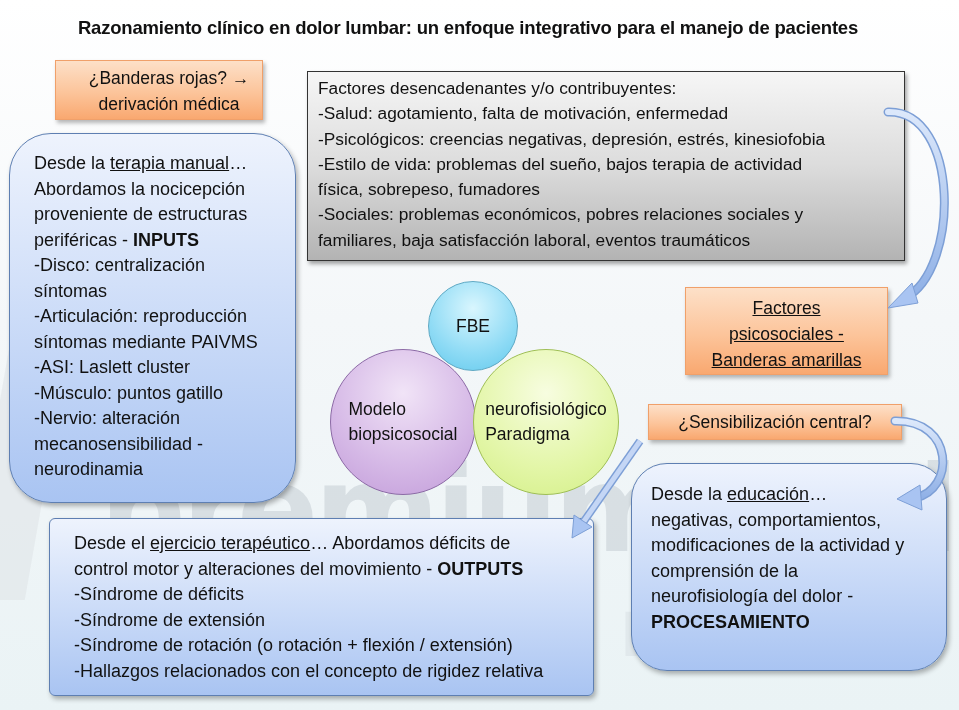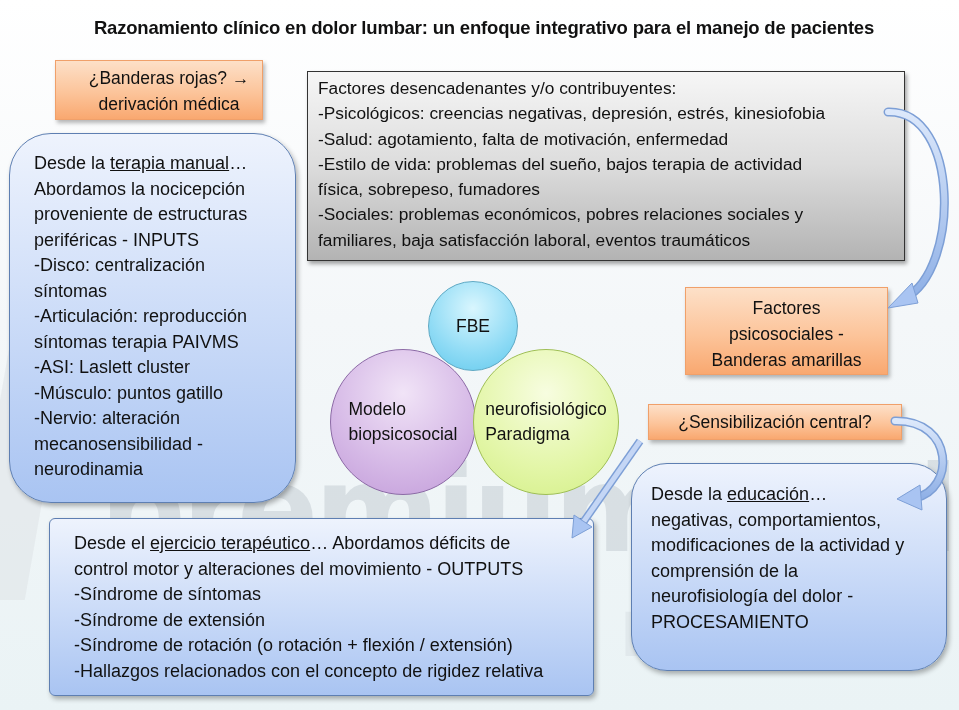--- a/index.html
+++ b/index.html
@@ -8,21 +8,21 @@
       font-family:"Liberation Sans", "DejaVu Sans", sans-serif;
       background: linear-gradient(180deg, #ffffff 0%, #f4f7f9 45%, #eaf3f5 100%);
       color:#111;
     }
     .wm { position:absolute; font-family:"DejaVu Sans", sans-serif; font-weight:bold; color:#c9d0d6; opacity:.45; }
     .wm-text { left:100px; top:440px; font-size:120px; letter-spacing:-4px; color:#aeb8c0; opacity:.35; }
     .wm-text2 { left:620px; top:600px; font-size:60px; color:#cfd6dc; opacity:.35; }
     .wm-shape { position:absolute; left:0; top:200px; width:60px; height:400px; background:#dfe4e8; opacity:.6; transform:skewX(-10deg); }
     .title {
       position:absolute; left:0; top:17px; width:936px; text-align:center;
-      font-weight:bold; font-size:18.5px; letter-spacing:-0.2px;margin-left:16px;
+      font-weight:bold; font-size:18.5px; letter-spacing:-0.2px;
     }
     .orange {
       position:absolute; box-sizing:border-box; text-align:center;
       background: linear-gradient(180deg, #fde0c8 0%, #fcc49a 55%, #f9a870 100%);
       border:1px solid #f0a06a;
       box-shadow: 2px 3px 4px rgba(0,0,0,0.28);
       font-size:17.5px; line-height:26px; color:#111;
     }
     .gray {
       position:absolute; box-sizing:border-box;
@@ -32,21 +32,21 @@
       font-size:17.3px; line-height:25.3px; padding:4px 10px;
     }
     .blue {
       position:absolute; box-sizing:border-box;
       background: linear-gradient(180deg, #eef3fd 0%, #ccdcf8 50%, #a9c4f2 100%);
       border:1px solid #5e7fb2;
       box-shadow: 2px 3px 5px rgba(0,0,0,0.3);
       font-size:18px; line-height:25.5px;
     }
     .u { text-decoration:underline; }
-    .b { font-weight:normal; }
+    .b { font-weight:bold; }
     .circle {
       position:absolute; border-radius:50%; box-sizing:border-box;
       display:flex; align-items:center; justify-content:center; 
       font-size:17.5px; line-height:25px;
     }
     .c-fbe { left:428px; top:281px; width:90px; height:90px;
       background: radial-gradient(circle at 50% 30%, #d9f6fe 0%, #8fdbf5 60%, #62c9ec 100%); border:1px solid #5fa9c4; }
     .c-mod { left:330px; top:349px; width:146px; height:146px;
       background: radial-gradient(circle at 50% 30%, #f1e4f7 0%, #d5b8e6 60%, #c29cd9 100%); border:1px solid #8c6aa6; }
     .c-par { left:473px; top:349px; width:146px; height:146px;
@@ -64,37 +64,37 @@
 
 <div class="title">Razonamiento clínico en dolor lumbar: un enfoque integrativo para el manejo de pacientes</div>
 
 <div class="orange" style="left:55px; top:60px; width:208px; height:60px; padding-top:4px;padding-left:20px;">
   <span class="line">¿Banderas rojas? →</span>
   <span class="line">derivación médica</span>
 </div>
 
 <div class="gray" style="left:307px; top:71px; width:598px; height:190px;">
   <span class="line">Factores desencadenantes y/o contribuyentes:</span>
+  <span class="line">-Salud: agotamiento, falta de motivación, enfermedad</span>
   <span class="line">-Psicológicos: creencias negativas, depresión, estrés, kinesiofobia</span>
-  <span class="line">-Salud: agotamiento, falta de motivación, enfermedad</span>
   <span class="line">-Estilo de vida: problemas del sueño, bajos terapia de actividad</span>
   <span class="line">física, sobrepeso, fumadores</span>
   <span class="line">-Sociales: problemas económicos, pobres relaciones sociales y</span>
   <span class="line">familiares, baja satisfacción laboral, eventos traumáticos</span>
 </div>
 
 <div class="blue" style="left:9px; top:133px; width:287px; height:370px; border-radius:42px; padding:17px 0 0 24px;">
   <span class="line"><span>Desde la </span><span class="u">terapia manual</span><span>…</span></span>
   <span class="line">Abordamos la nocicepción</span>
   <span class="line">proveniente de estructuras</span>
   <span class="line"><span>periféricas - </span><span class="b">INPUTS</span></span>
   <span class="line">-Disco: centralización</span>
   <span class="line">síntomas</span>
   <span class="line">-Articulación: reproducción</span>
-  <span class="line">síntomas terapia PAIVMS</span>
+  <span class="line">síntomas mediante PAIVMS</span>
   <span class="line">-ASI: Laslett cluster</span>
   <span class="line">-Músculo: puntos gatillo</span>
   <span class="line">-Nervio: alteración</span>
   <span class="line">mecanosensibilidad -</span>
   <span class="line">neurodinamia</span>
 </div>
 
 <div class="circle c-mod">
   <div>
     <span class="line">Modelo</span>
@@ -104,34 +104,34 @@
 <div class="circle c-par">
   <div>
     <span class="line">neurofisiológico</span>
     <span class="line">Paradigma</span>
   </div>
 </div>
 <div class="circle c-fbe">
   <span>FBE</span>
 </div>
 
-<div class="orange" style="left:685px; top:287px; width:203px; height:88px; padding-top:7px;">
+<div class="orange" style="left:685px; top:287px; width:203px; height:88px; padding-top:7px;text-decoration:underline;">
   <span class="line">Factores</span>
   <span class="line">psicosociales -</span>
   <span class="line">Banderas amarillas</span>
 </div>
 
 <div class="orange" style="left:648px; top:404px; width:254px; height:36px; padding-top:4px;">
   <span>¿Sensibilización central?</span>
 </div>
 
 <div class="blue" style="left:49px; top:518px; width:545px; height:178px; border-radius:6px; padding:12px 0 0 24px;">
   <span class="line"><span>Desde el </span><span class="u">ejercicio terapéutico</span><span>… Abordamos déficits de</span></span>
   <span class="line"><span>control motor y alteraciones del movimiento - </span><span class="b">OUTPUTS</span></span>
-  <span class="line">-Síndrome de síntomas</span>
+  <span class="line">-Síndrome de déficits</span>
   <span class="line">-Síndrome de extensión</span>
   <span class="line">-Síndrome de rotación (o rotación + flexión / extensión)</span>
   <span class="line">-Hallazgos relacionados con el concepto de rigidez relativa</span>
 </div>
 
 <div class="blue" style="left:631px; top:463px; width:316px; height:208px; border-radius:36px; padding:18px 0 0 19px;">
   <span class="line"><span>Desde la </span><span class="u">educación</span><span>…</span></span>
   <span class="line">negativas, comportamientos,</span>
   <span class="line">modificaciones de la actividad y</span>
   <span class="line">comprensión de la</span>

